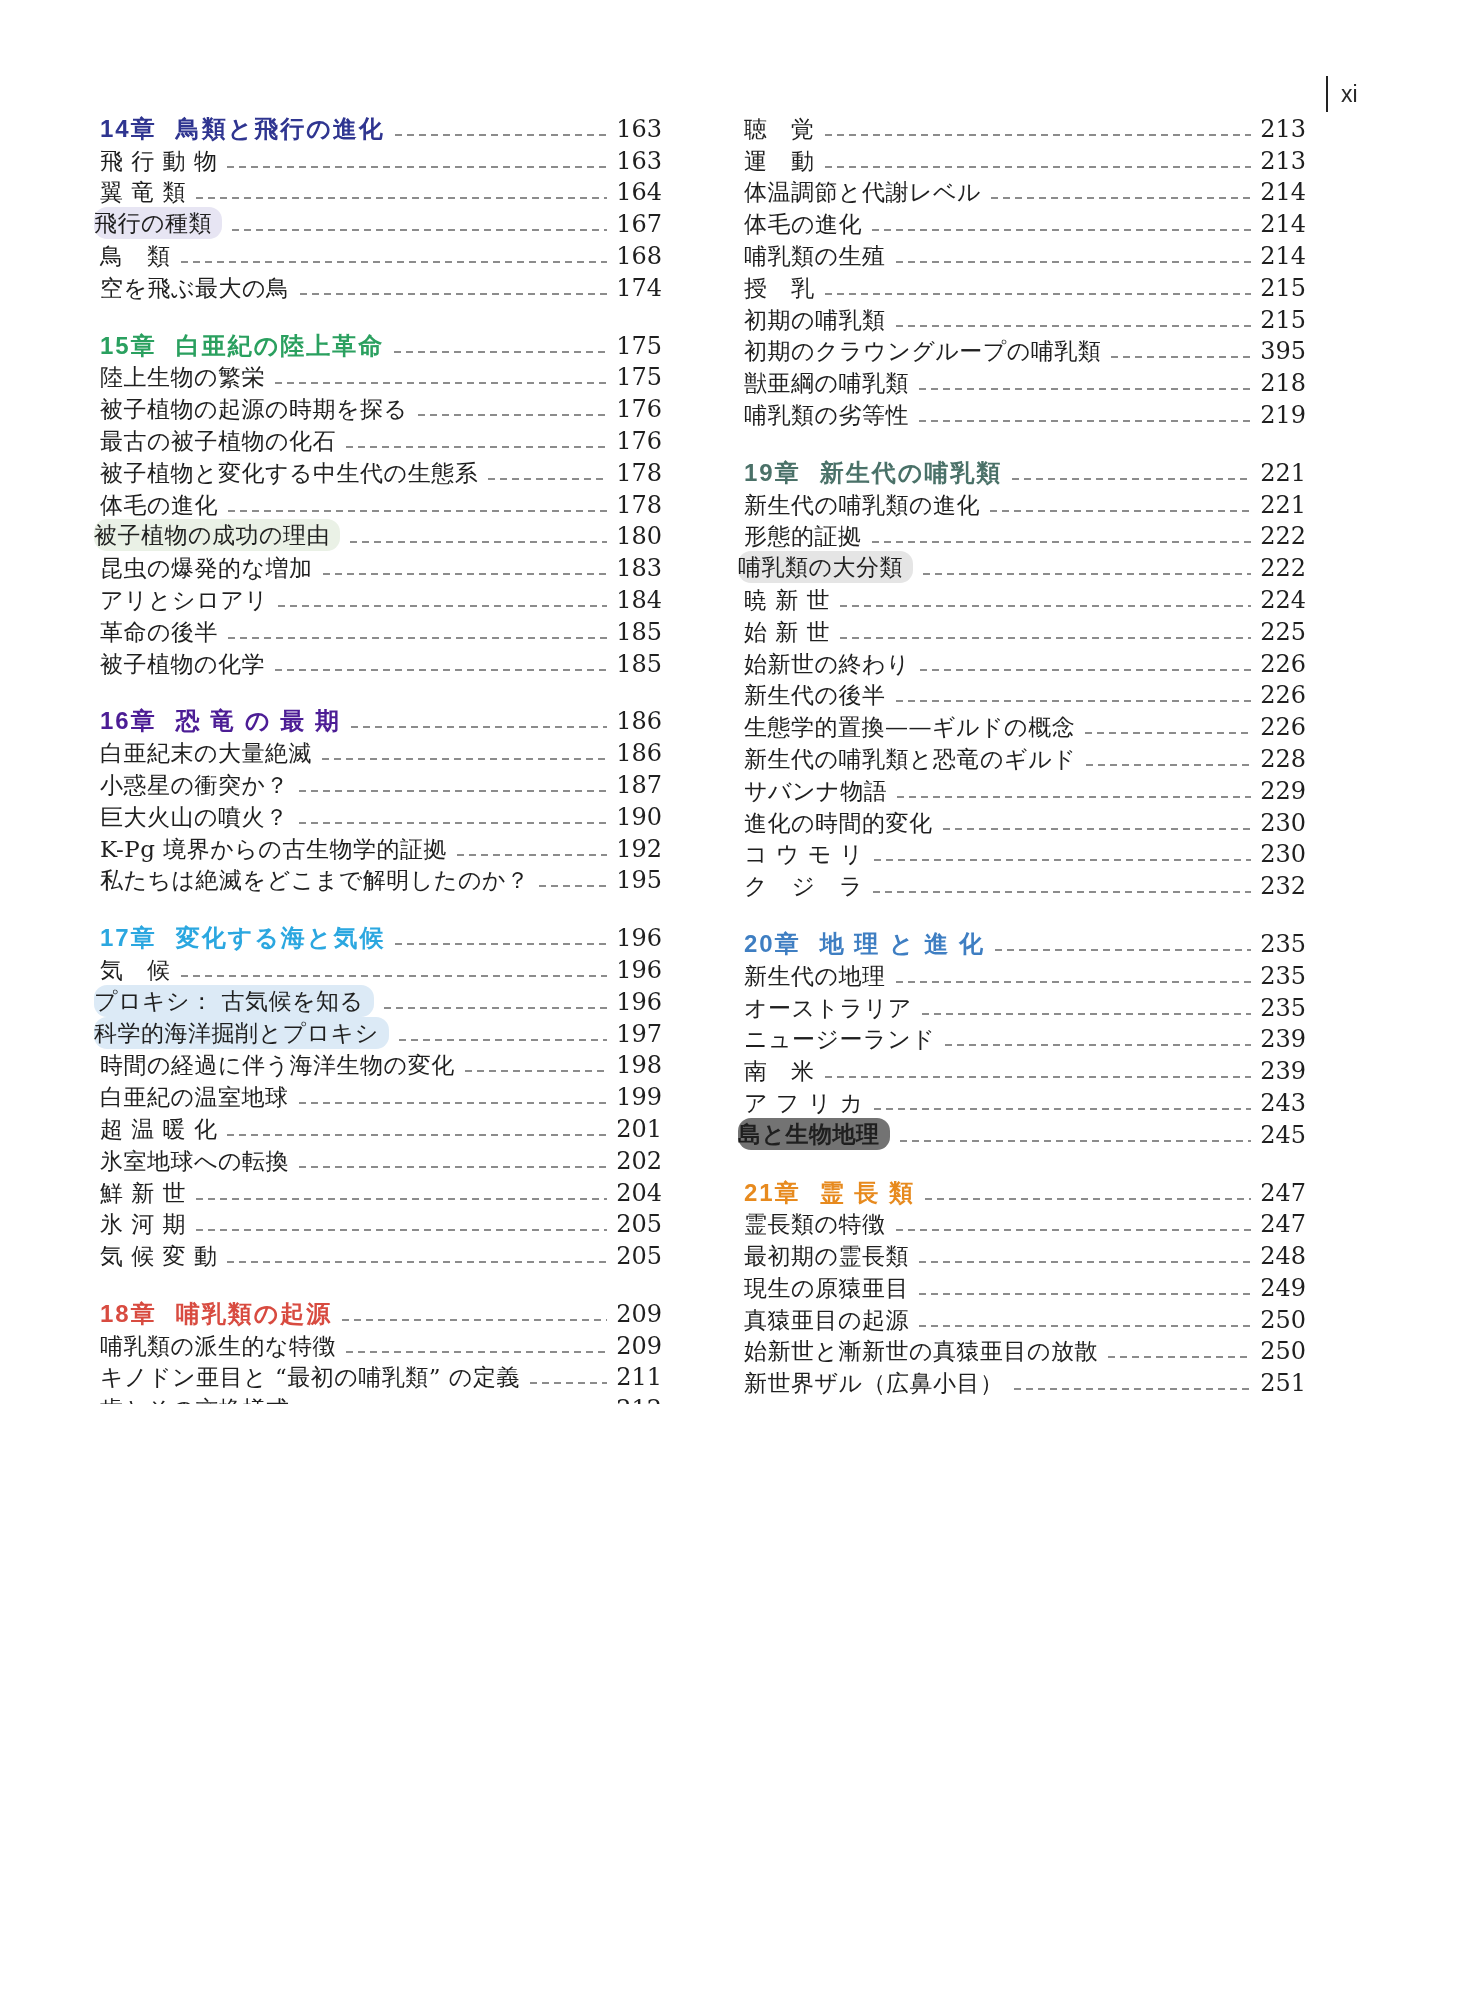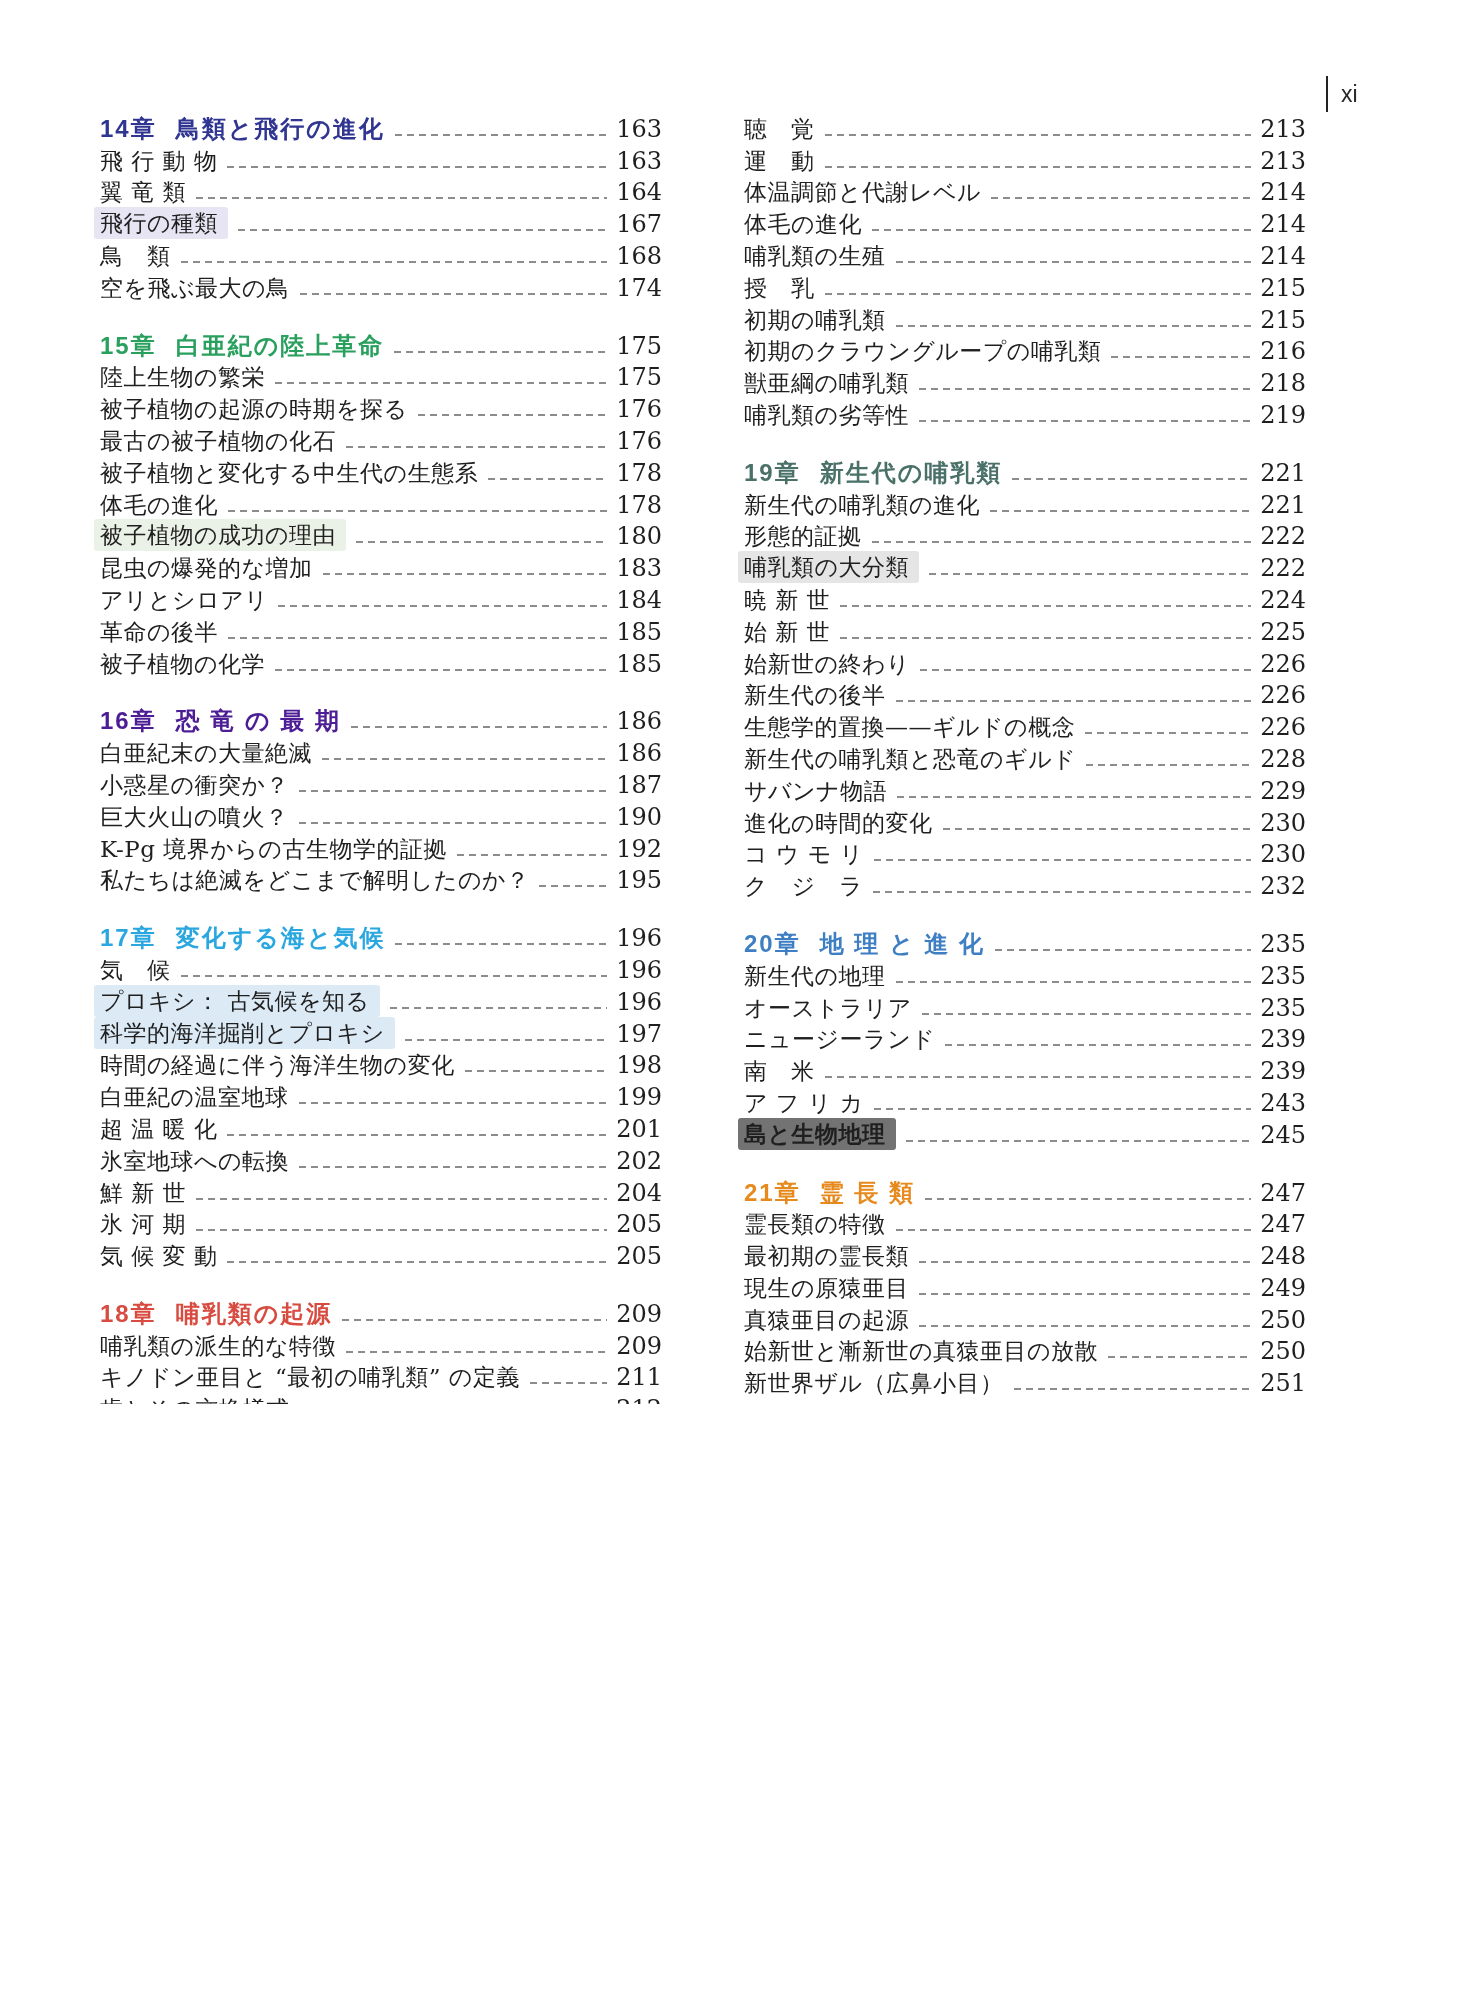--- a/index.html
+++ b/index.html
@@ -31,23 +31,23 @@
     display:flex;align-items:flex-end;
     height:31.8px;
     font-size:23px;
   }
   .label{
     white-space:nowrap;
     line-height:30px;
     letter-spacing:0.5px;
   }
   .label.hl{
-    padding:1px 10px 1px 6px;
+    padding:1px 10px 1px 0;
     margin-left:-6px;
-    border-radius:3px;
+    border-radius:13px;
   }
   .leader{
     flex:1 1 auto;height:2px;
     margin:0 9px 8px 10px;
     background:repeating-linear-gradient(90deg,#8c8c8c 0 7px,transparent 7px 12px);
   }
   .pagenum{
     min-width:46px;text-align:right;
     font-size:24px;line-height:30px;
     color:#1f1f1f;
@@ -309,21 +309,21 @@
     <span class="pagenum">215</span>
   </div>
           <div class="row">
     <span class="label">初期の哺乳類</span>
     <div class="leader"></div>
     <span class="pagenum">215</span>
   </div>
           <div class="row">
     <span class="label">初期のクラウングループの哺乳類</span>
     <div class="leader"></div>
-    <span class="pagenum">216</span>
+    <span class="pagenum">395</span>
   </div>
           <div class="row">
     <span class="label">獣亜綱の哺乳類</span>
     <div class="leader"></div>
     <span class="pagenum">218</span>
   </div>
           <div class="row">
     <span class="label">哺乳類の劣等性</span>
     <div class="leader"></div>
     <span class="pagenum">219</span>

